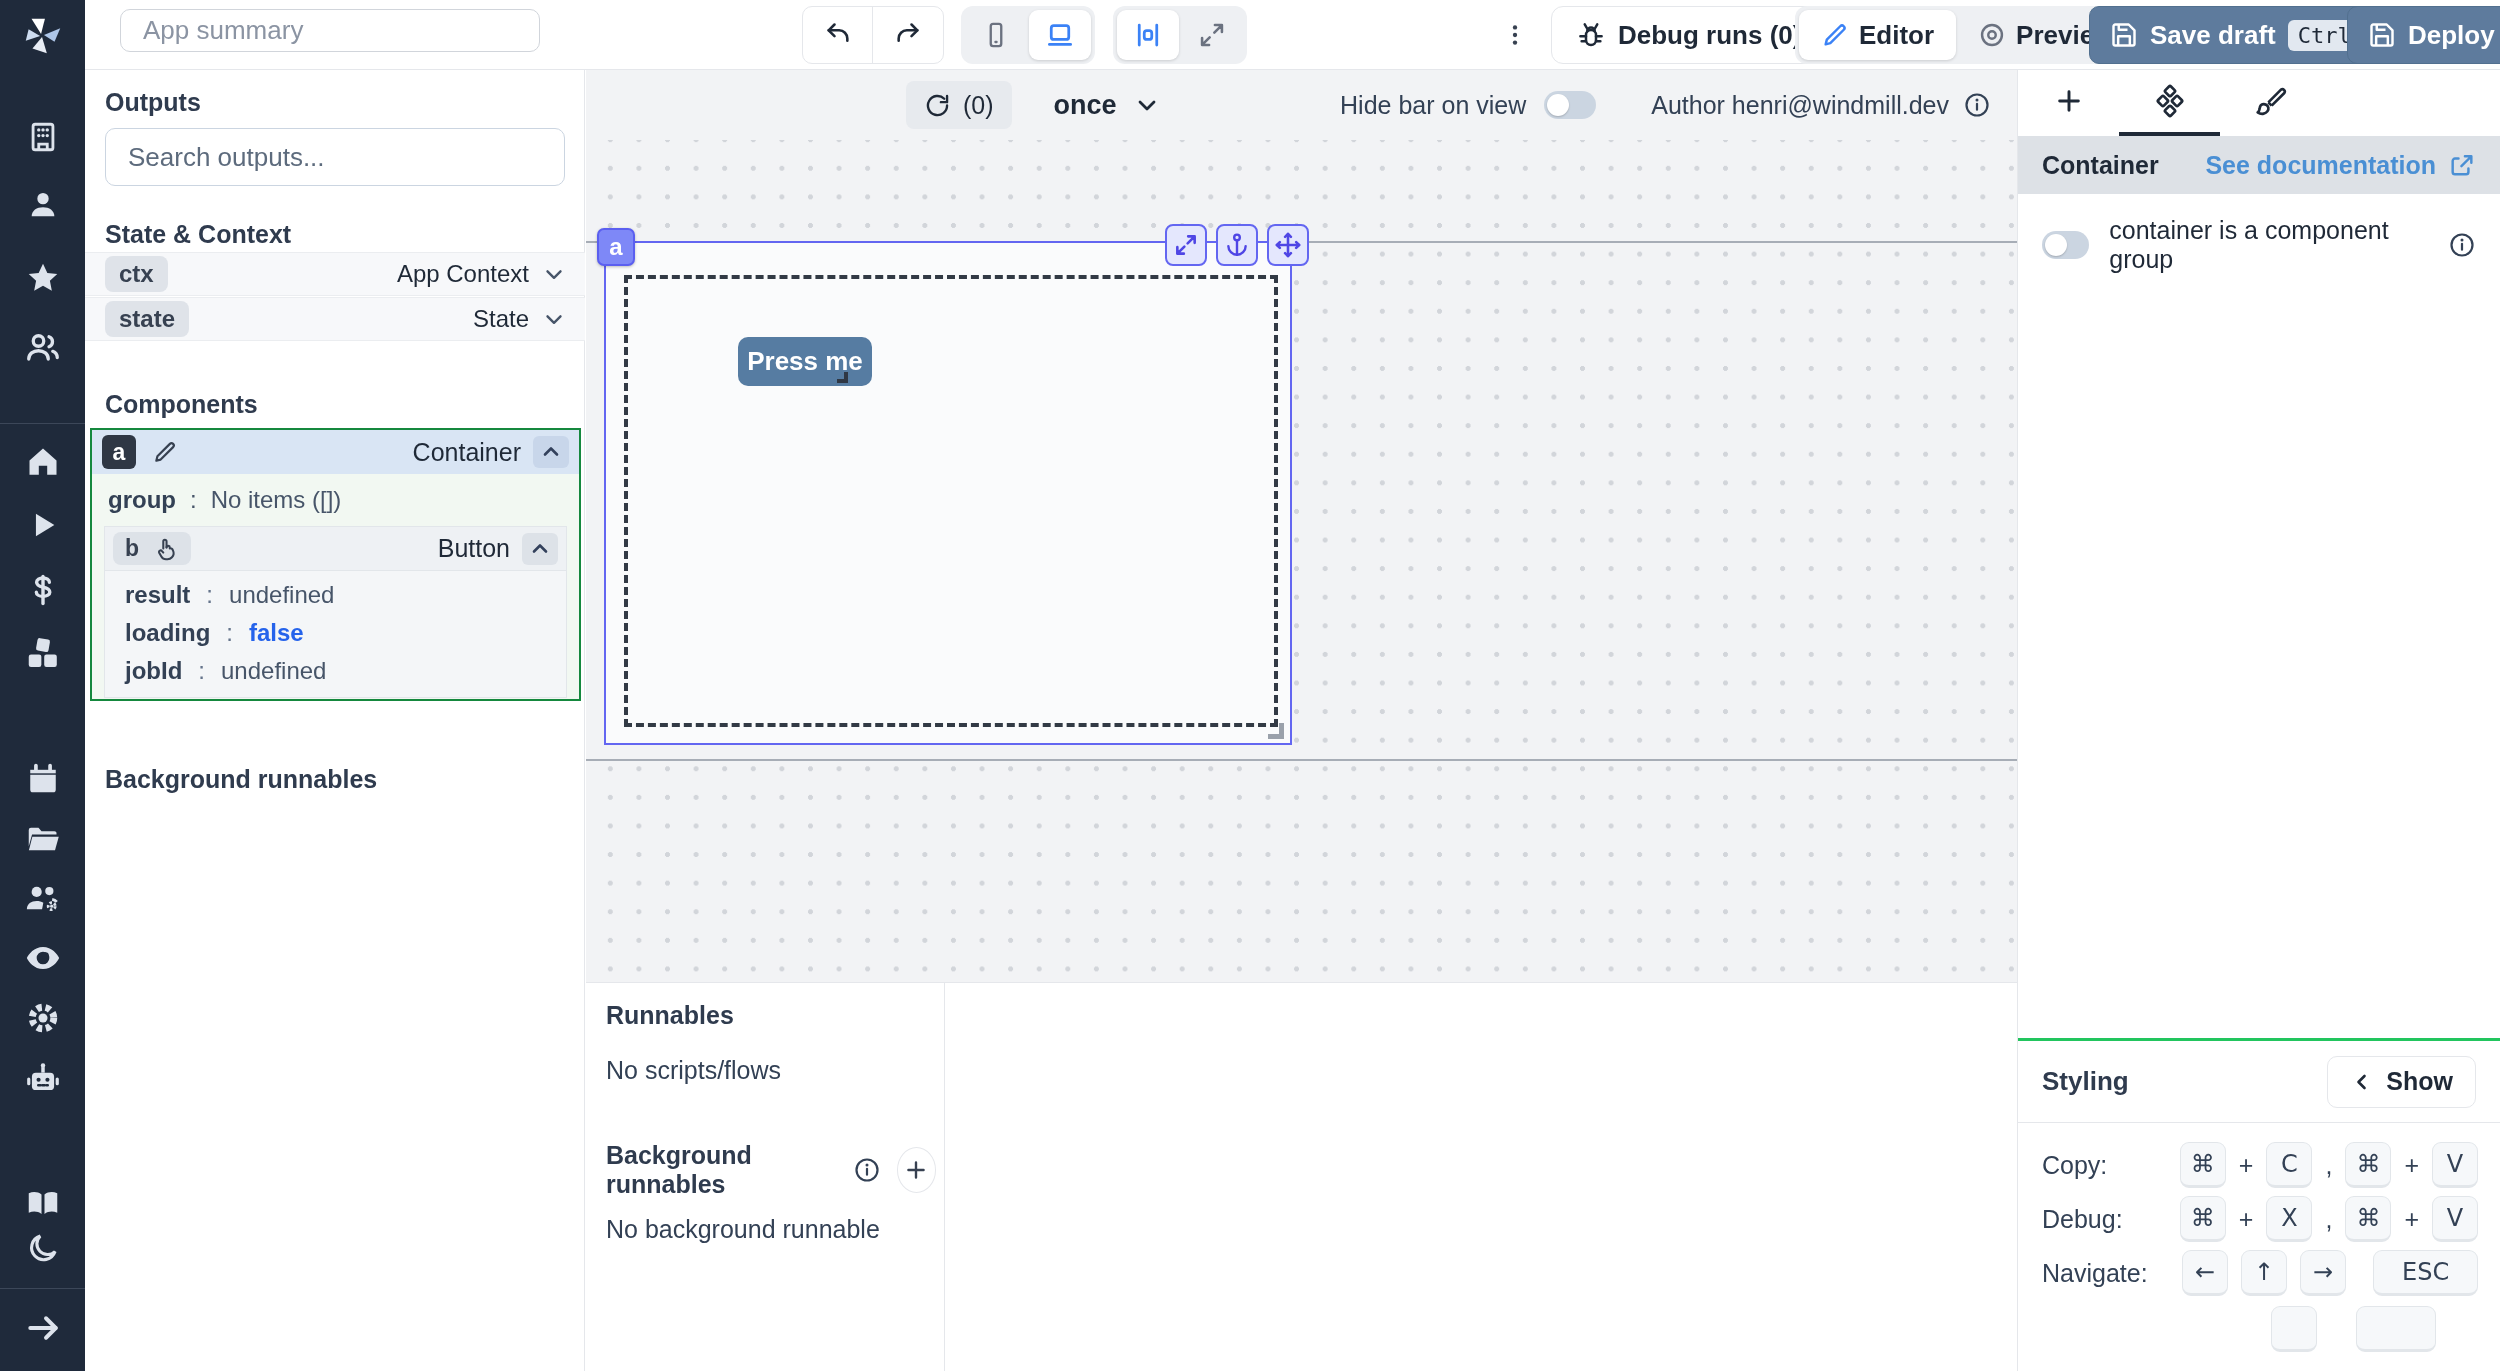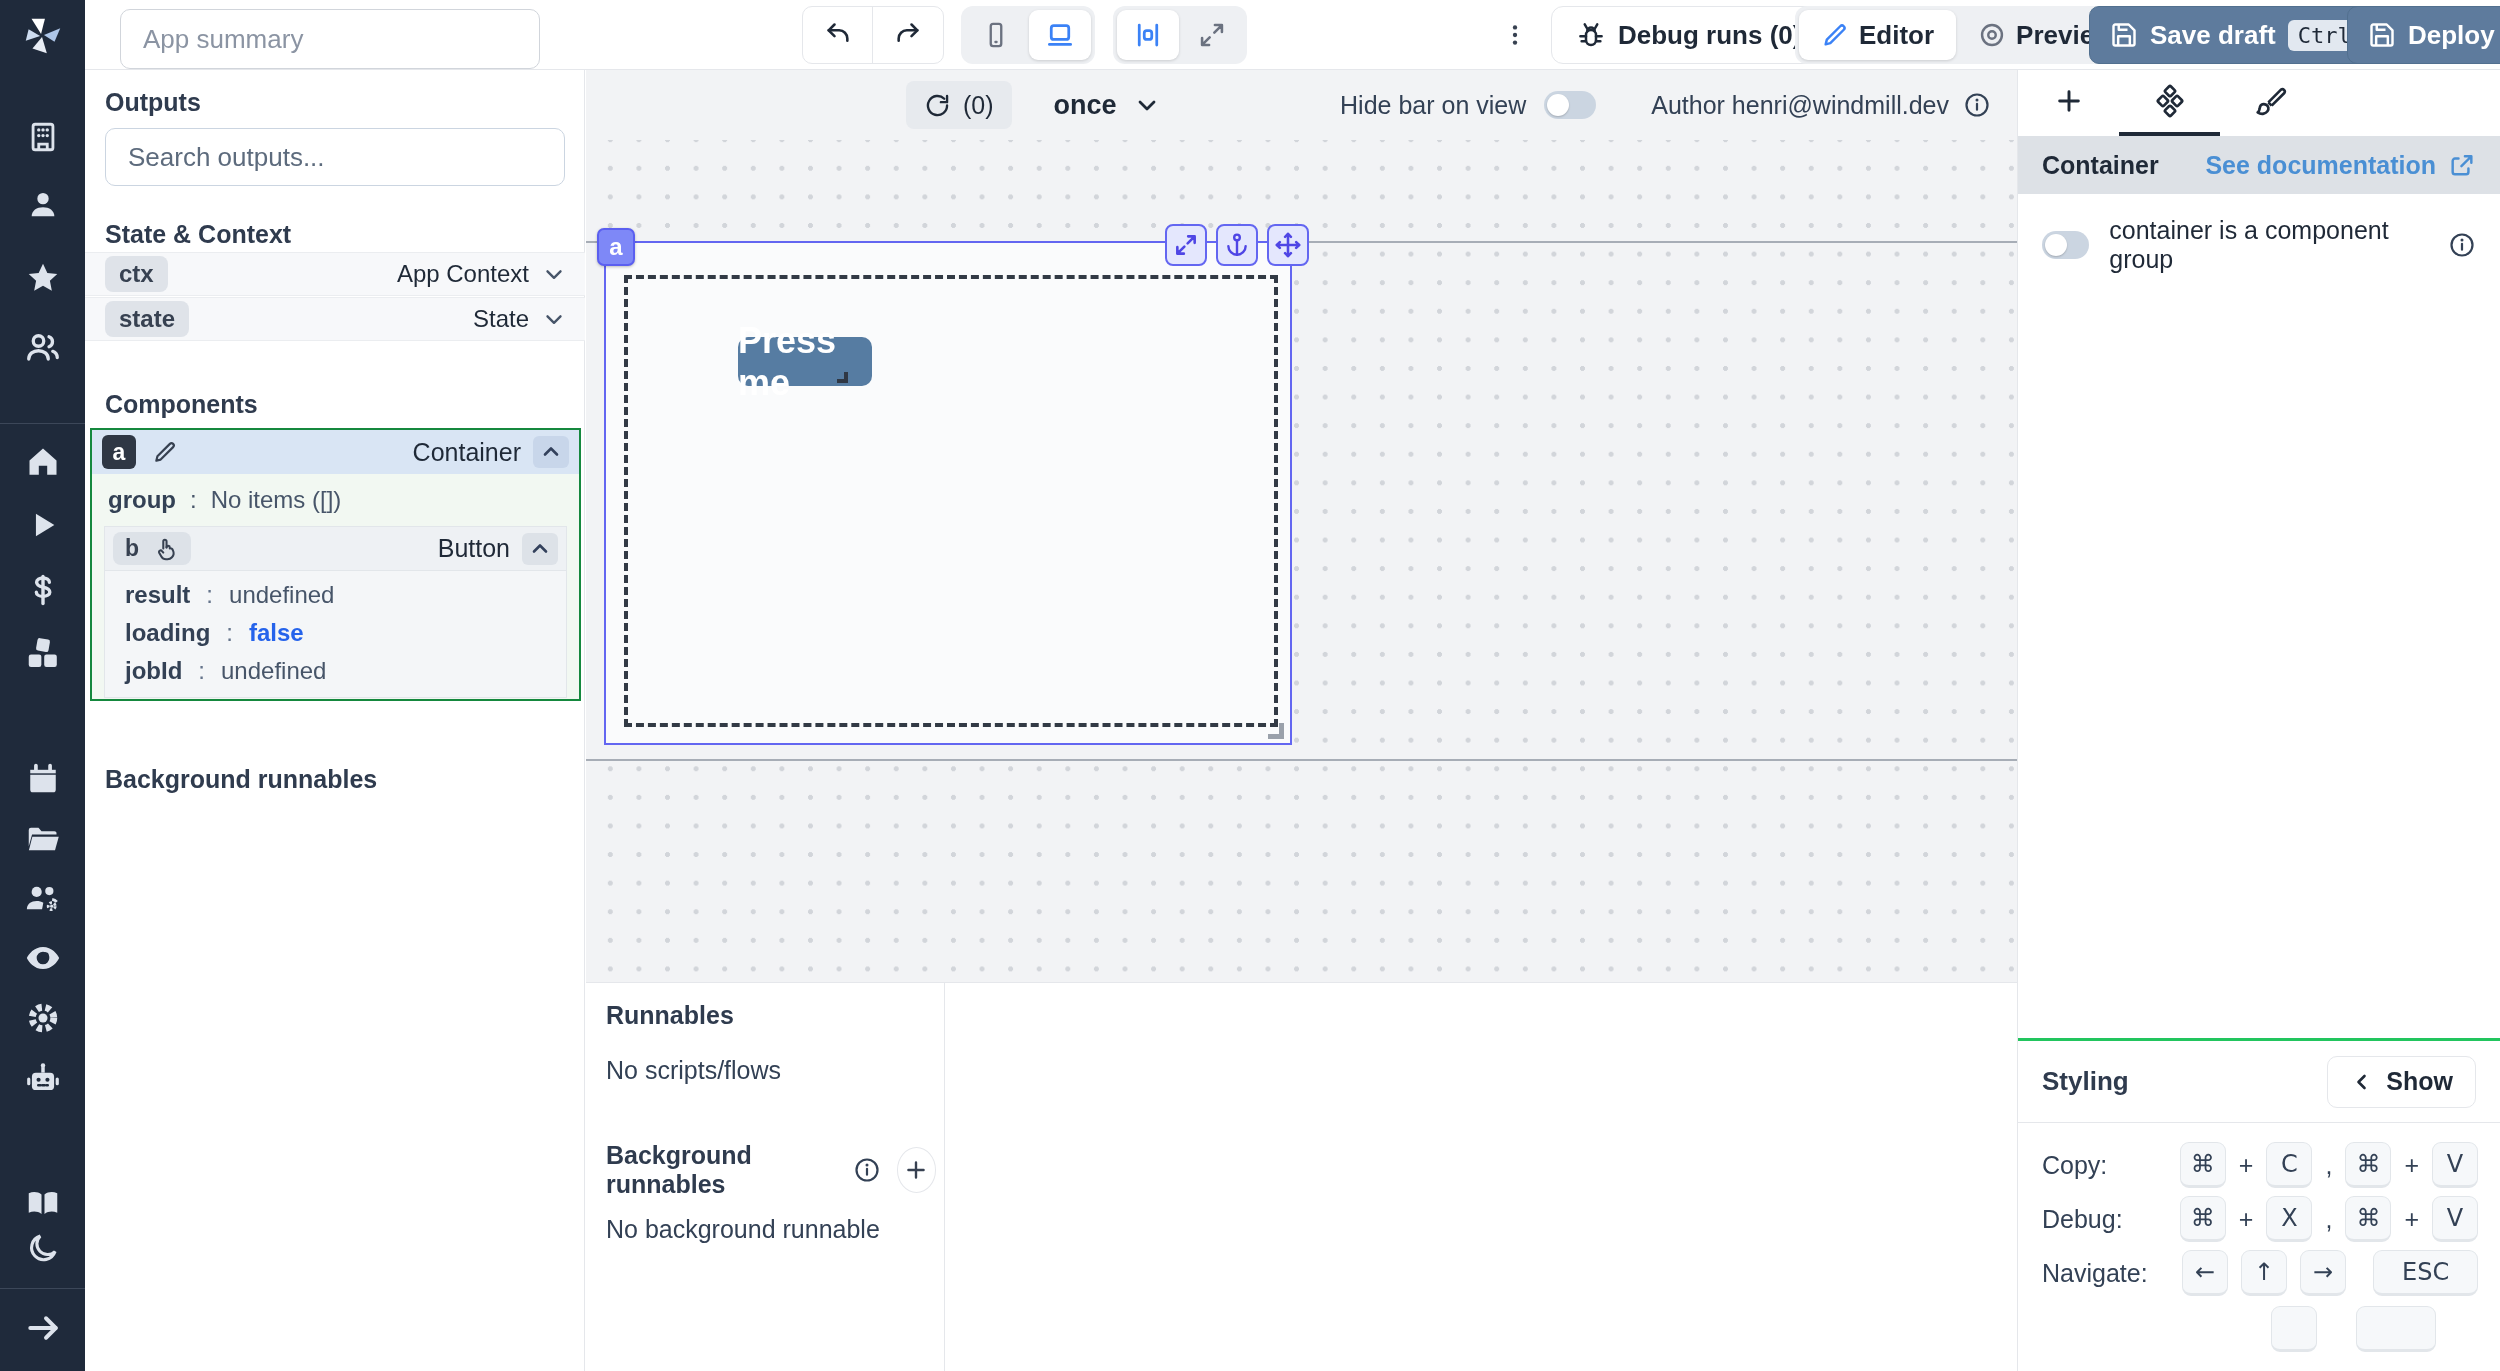--- a/index.html
+++ b/index.html
@@ -2,21 +2,21 @@
 <html><head>
 <meta charset="utf-8">
 <style>
   * { margin:0; padding:0; box-sizing:border-box; }
   html,body { width:2500px; height:1371px; }
   body { font-family:"Liberation Sans", sans-serif; color:#334155; background:#fff; }
   .app { position:relative; width:2500px; height:1371px; overflow:hidden; background:#fff; }
 
   
   .topbar { position:absolute; left:85px; top:0; right:0; height:70px; background:#fff; border-bottom:1px solid #e5e7eb; }
-  .summary-input { position:absolute; left:35px; top:9px; width:420px; height:60px; border:1px solid #d1d5db; border-radius:10px; padding:0 22px; font-size:26px; color:#6d28d9; outline:none; font-family:"Liberation Sans",sans-serif; }
+  .summary-input { position:absolute; left:35px; top:9px; width:420px; height:43px; border:1px solid #d1d5db; border-radius:10px; padding:0 22px; font-size:26px; color:#6d28d9; outline:none; font-family:"Liberation Sans",sans-serif; }
   .summary-input::placeholder { color:#8b94a3; }
   .btn-group { position:absolute; top:6px; height:58px; display:flex; align-items:center; }
   .undo-redo { left:717px; border:1px solid #e5e7eb; border-radius:10px; background:#fff; }
   .undo-redo .tb-btn { width:70px; height:56px; display:flex; align-items:center; justify-content:center; color:#1f2937; }
   .undo-redo .tb-btn:first-child { border-right:1px solid #e5e7eb; }
   .seg { background:#eef0f3; border-radius:12px; padding:4px; gap:2px; }
   .device-seg { left:876px; } .align-seg { left:1028px; }
   .seg-btn { width:62px; height:50px; display:flex; align-items:center; justify-content:center; border-radius:9px; color:#6b7280; }
   .seg-btn.active { background:#fff; box-shadow:0 1px 3px rgba(0,0,0,.15); color:#3b82f6; }
   .kebab { position:absolute; left:1410px; top:14px; width:40px; height:42px; display:flex; align-items:center; justify-content:center; color:#374151; }
@@ -74,21 +74,21 @@
   .grid { position:absolute; left:0; top:70px; right:0; bottom:0;
     background-image:radial-gradient(circle,#d2d5da 2.3px,transparent 2.3px);
     background-size:28.6px 28.6px; background-position:10px 14px; }
   .row-line { position:absolute; left:0; right:0; height:0; border-top:2px solid #a7adb6; }
   .cont { position:absolute; left:18px; top:102px; width:688px; height:504px; background:#fafbfc; border:2px solid #6366f1; }
   .cont-label { position:absolute; left:-9px; top:-15px; width:38px; height:38px; background:#7e88f7; border:2px solid #5b5ff0; border-radius:7px; color:#fff; font-size:24px; font-weight:700; display:flex; align-items:center; justify-content:center; box-shadow:0 1px 3px rgba(0,0,0,.25); }
   .cont-actions { position:absolute; right:-19px; top:-19px; display:flex; gap:9px; }
   .cont-act { width:42px; height:42px; background:#e4e7fd; border:2px solid #6366f1; border-radius:8px; color:#4f46e5; display:flex; align-items:center; justify-content:center; }
   .dashed { position:absolute; left:18px; top:32px; right:12px; bottom:16px; border:4px dashed #323a45; }
   .cont-resize { position:absolute; right:6px; bottom:4px; width:16px; height:16px; border-right:5px solid #9aa1ab; border-bottom:5px solid #9aa1ab; }
-  .pressme { position:absolute; left:132px; top:94px; width:134px; height:49px; background:#567ca2; border-radius:10px; color:#fff; font-size:36px; font-weight:700; display:flex; align-items:center; justify-content:center; }
+  .pressme { position:absolute; left:132px; top:94px; width:134px; height:49px; background:#567ca2; border-radius:10px; color:#fff; font-size:26px; font-weight:700; display:flex; align-items:center; justify-content:center; }
   .pressme .handle { position:absolute; right:24px; bottom:3px; width:11px; height:11px; border-right:4px solid #2f3744; border-bottom:4px solid #2f3744; }
   .zoombar { position:absolute; left:28px; top:855px; display:flex; align-items:center; gap:22px; }
   .zoom-btn { width:58px; height:48px; border-radius:10px; display:flex; align-items:center; justify-content:center; font-size:30px; color:#1f2937; }
   .zoom-minus { background:#e1e4e8; }
   .zoom-plus { background:#fff; border:1px solid #e5e7eb; }
   .zoom-val { font-size:26px; color:#1f2937; }
 
   
   .bottom { position:absolute; left:586px; top:982px; width:1431px; bottom:0; background:#fff; border-top:1px solid #e5e7eb; }
   .bottom .vdiv { position:absolute; left:358px; top:0; bottom:0; border-left:1px solid #e5e7eb; }

